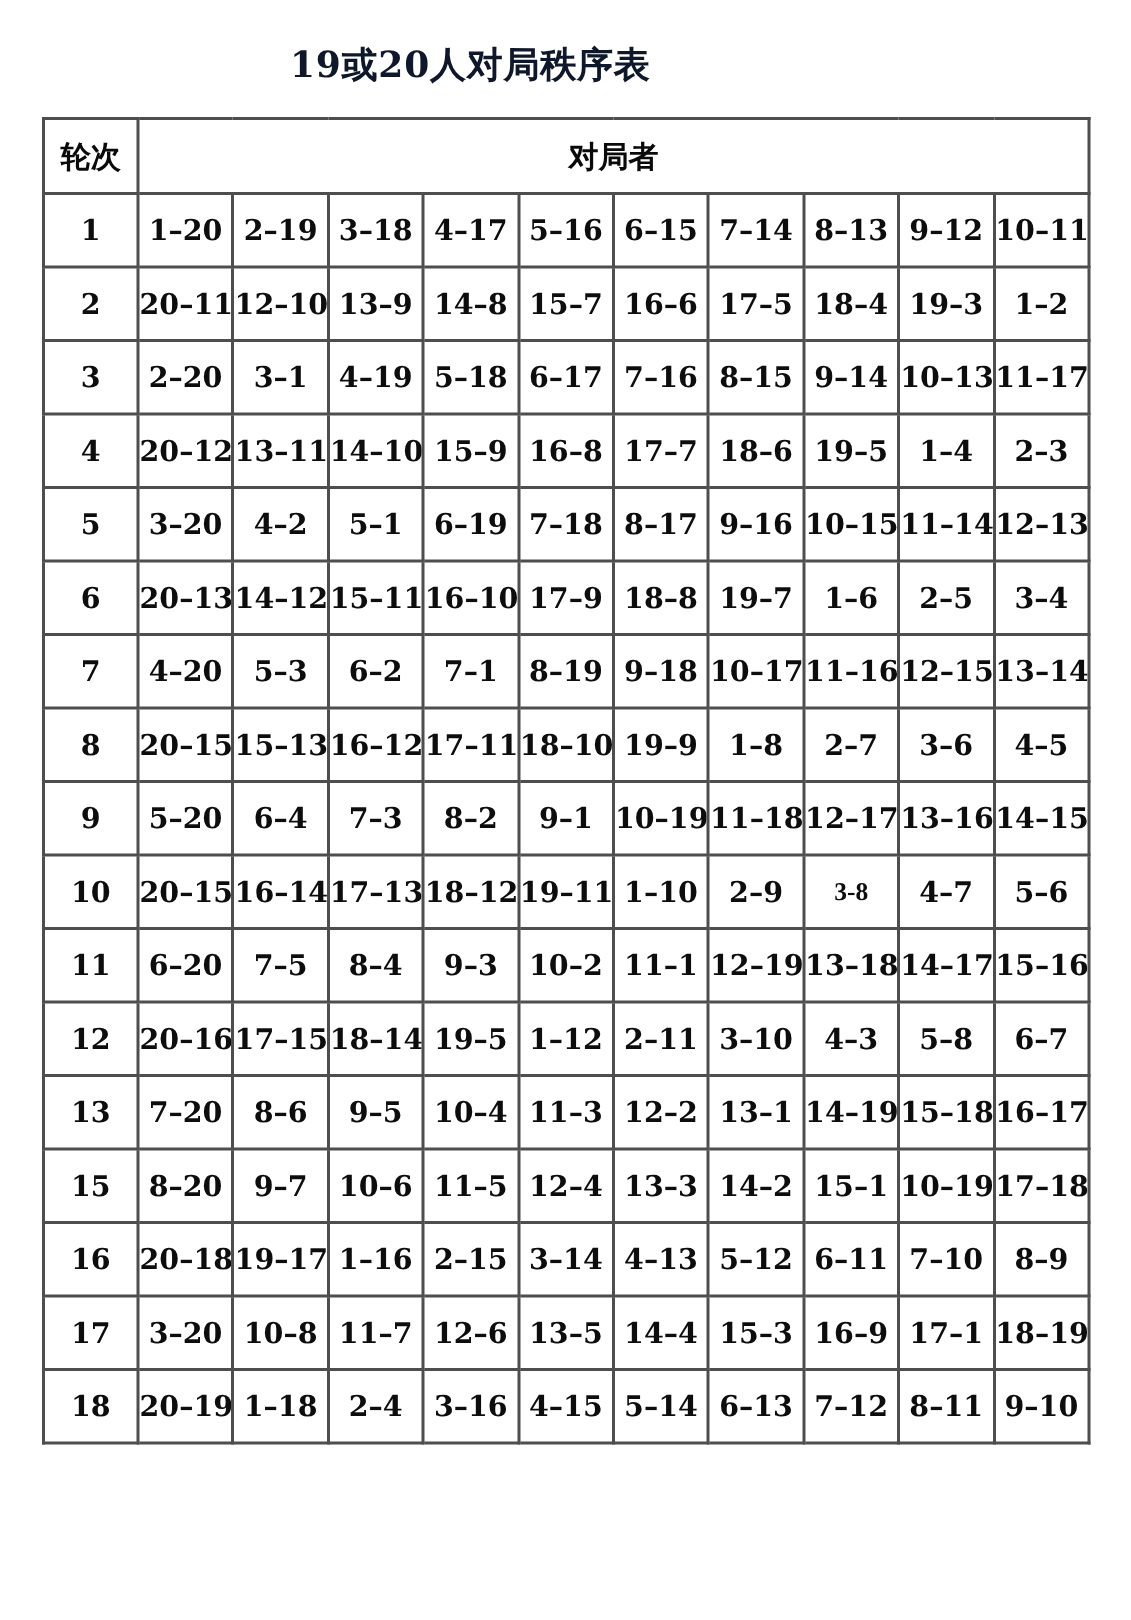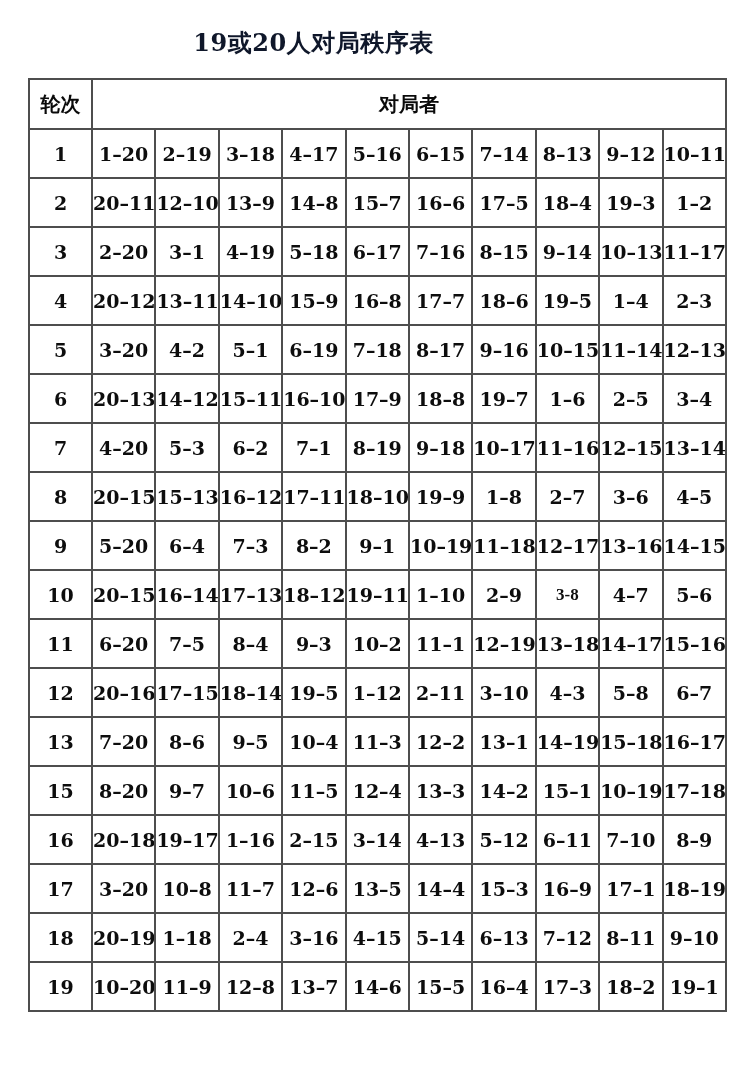--- a/index.html
+++ b/index.html
@@ -312,27 +312,14 @@
         <td>1–18</td>
         <td>2–4</td>
         <td>3–16</td>
         <td>4–15</td>
         <td>5–14</td>
         <td>6–13</td>
         <td>7–12</td>
         <td>8–11</td>
         <td>9–10</td>
       </tr>
-      <tr>
-        <td class="round-cell">19</td>
-        <td>10–20</td>
-        <td>11–9</td>
-        <td>12–8</td>
-        <td>13–7</td>
-        <td>14–6</td>
-        <td>15–5</td>
-        <td>16–4</td>
-        <td>17–3</td>
-        <td>18–2</td>
-        <td>19–1</td>
-      </tr>
     </tbody>
 </table>
 
 </body></html>

